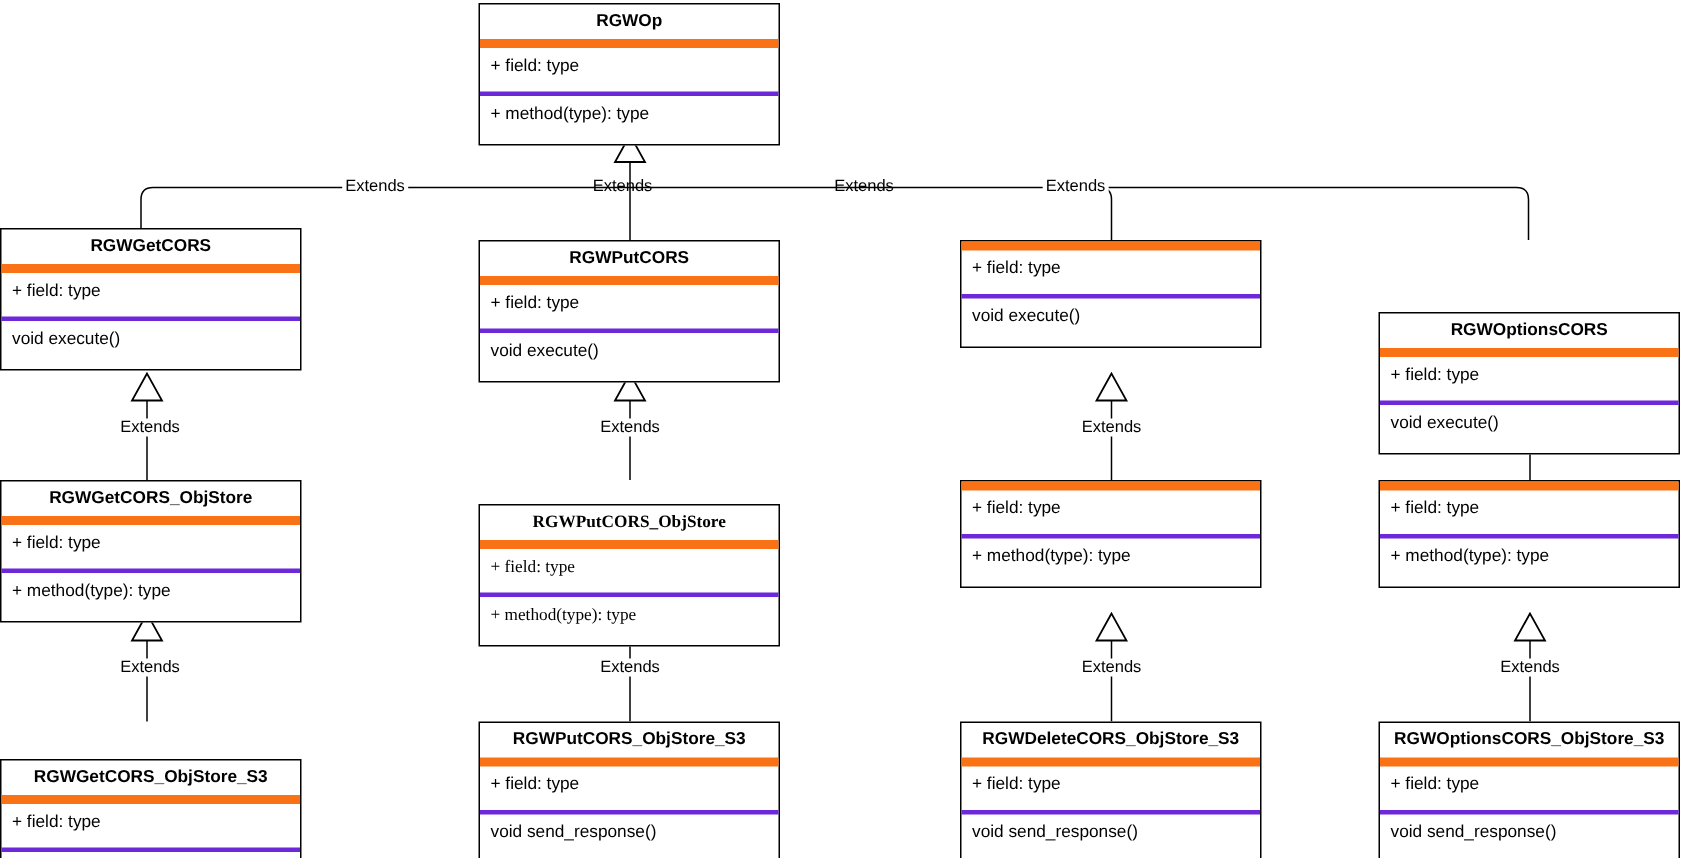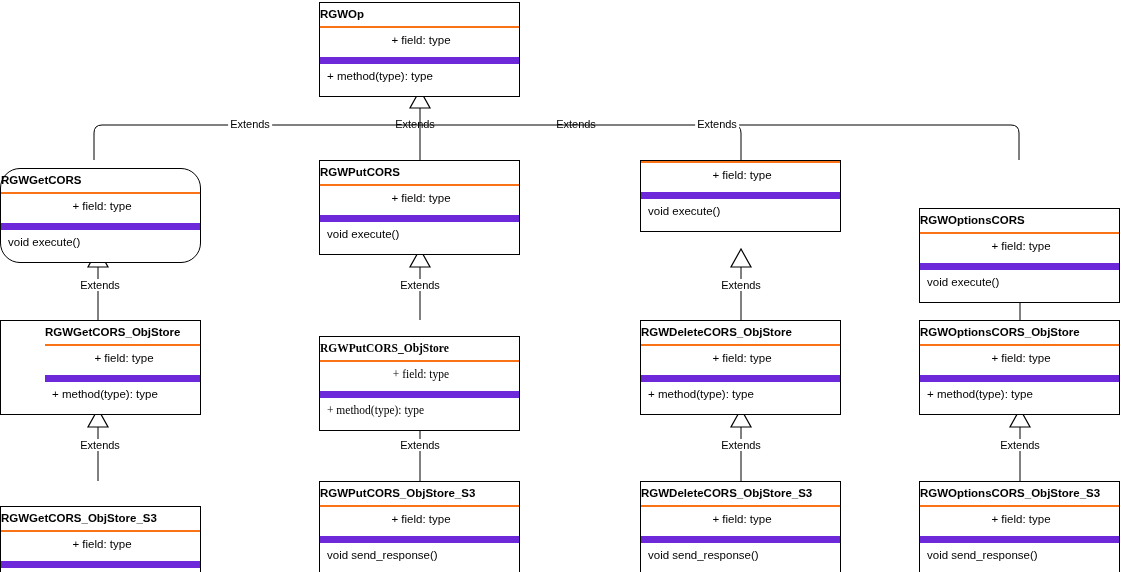--- a/index.html
+++ b/index.html
@@ -21,34 +21,33 @@
     position: absolute;
     width: 201px;
     box-sizing: border-box;
     background: #ffffff;
     border: 1px solid #000000;
     z-index: 3;
   }
   .class-title {
     height: 23px;
     line-height: 23px;
-    text-align: left;
+    text-align: center;
     font-weight: bold;
     font-size: 11.5px;
     overflow: hidden;
     white-space: nowrap;
   }
   .class-attrs {
     height: 29px;
-    border-top: 2px solid #f97316;
-    text-align: center;
+    border-top: 6px solid #f97316;
   }
   .class-methods {
     height: 32px;
-    border-top: 7px solid #6d28d9;
+    border-top: 3px solid #6d28d9;
   }
   .member {
     padding: 6px 4px 0 7px;
     font-size: 11.5px;
     line-height: 12px;
     white-space: nowrap;
   }
   .extends-label {
     position: absolute;
     transform: translate(-50%, -50%);
@@ -102,21 +101,21 @@
     <div class="extends-label masked" style="left: 1020px; top: 445px;">Extends</div>
     <div class="class-box" style="left: 319px; top: 2px;">
       <div class="class-title">RGWOp</div>
       <div class="class-attrs">
         <div class="member">+ field: type</div>
       </div>
       <div class="class-methods">
         <div class="member">+ method(type): type</div>
       </div>
     </div>
-    <div class="class-box" style="left: 0px; top: 168px; border-radius: 20px;">
+    <div class="class-box" style="left: 0px; top: 152px;">
       <div class="class-title">RGWGetCORS</div>
       <div class="class-attrs">
         <div class="member">+ field: type</div>
       </div>
       <div class="class-methods">
         <div class="member">void execute()</div>
       </div>
     </div>
     <div class="class-box" style="left: 319px; top: 160px;">
       <div class="class-title">RGWPutCORS</div>
@@ -137,49 +136,47 @@
     </div>
     <div class="class-box" style="left: 919px; top: 160px; margin-top: 48px;">
       <div class="class-title">RGWOptionsCORS</div>
       <div class="class-attrs">
         <div class="member">+ field: type</div>
       </div>
       <div class="class-methods">
         <div class="member">void execute()</div>
       </div>
     </div>
-    <div class="class-box" style="left: 0px; top: 320px; padding-left: 44px;">
+    <div class="class-box" style="left: 0px; top: 320px;">
       <div class="class-title">RGWGetCORS_ObjStore</div>
       <div class="class-attrs">
         <div class="member">+ field: type</div>
       </div>
       <div class="class-methods">
         <div class="member">+ method(type): type</div>
       </div>
     </div>
     <div class="class-box" style="left: 319px; top: 336px; font-family: Liberation Serif, serif;">
       <div class="class-title">RGWPutCORS_ObjStore</div>
       <div class="class-attrs">
         <div class="member">+ field: type</div>
       </div>
       <div class="class-methods">
         <div class="member">+ method(type): type</div>
       </div>
     </div>
     <div class="class-box" style="left: 640px; top: 320px;">
-      <div class="class-title">RGWDeleteCORS_ObjStore</div>
       <div class="class-attrs">
         <div class="member">+ field: type</div>
       </div>
       <div class="class-methods">
         <div class="member">+ method(type): type</div>
       </div>
     </div>
     <div class="class-box" style="left: 919px; top: 320px;">
-      <div class="class-title">RGWOptionsCORS_ObjStore</div>
       <div class="class-attrs">
         <div class="member">+ field: type</div>
       </div>
       <div class="class-methods">
         <div class="member">+ method(type): type</div>
       </div>
     </div>
     <div class="class-box" style="left: 0px; top: 506px;">
       <div class="class-title">RGWGetCORS_ObjStore_S3</div>
       <div class="class-attrs">

